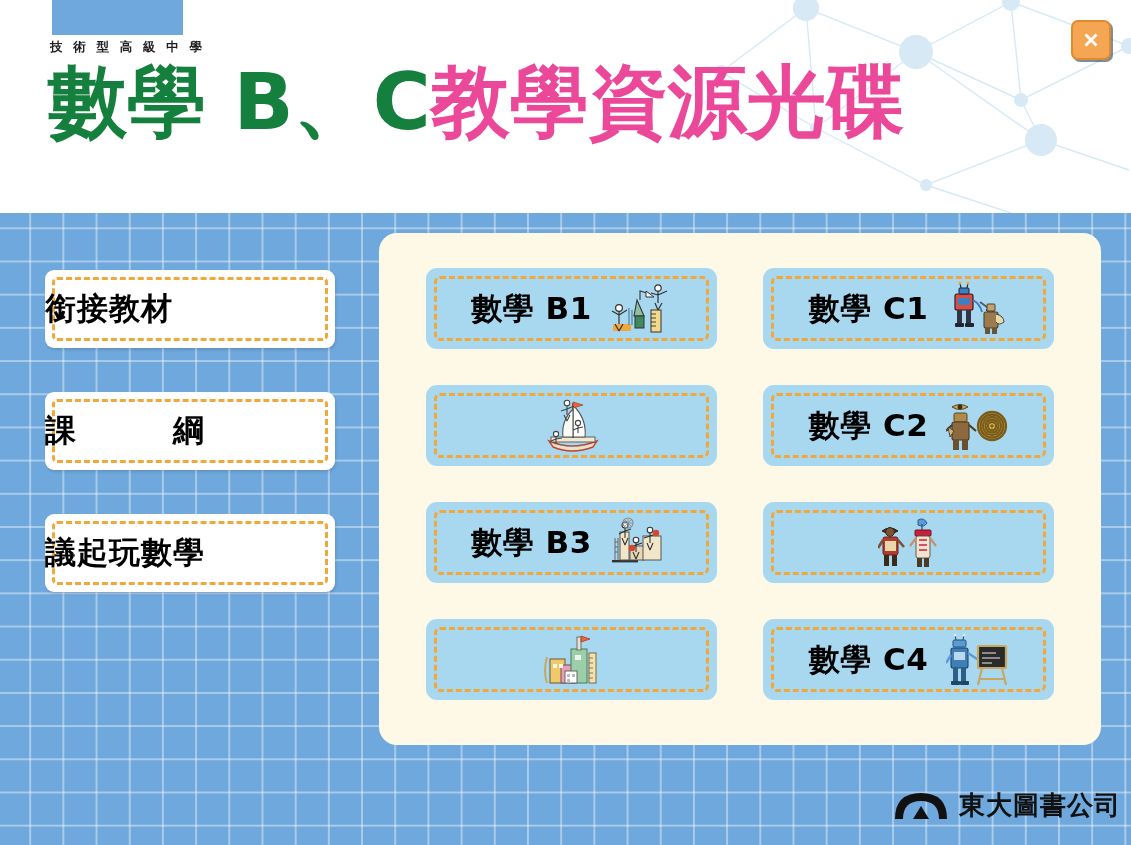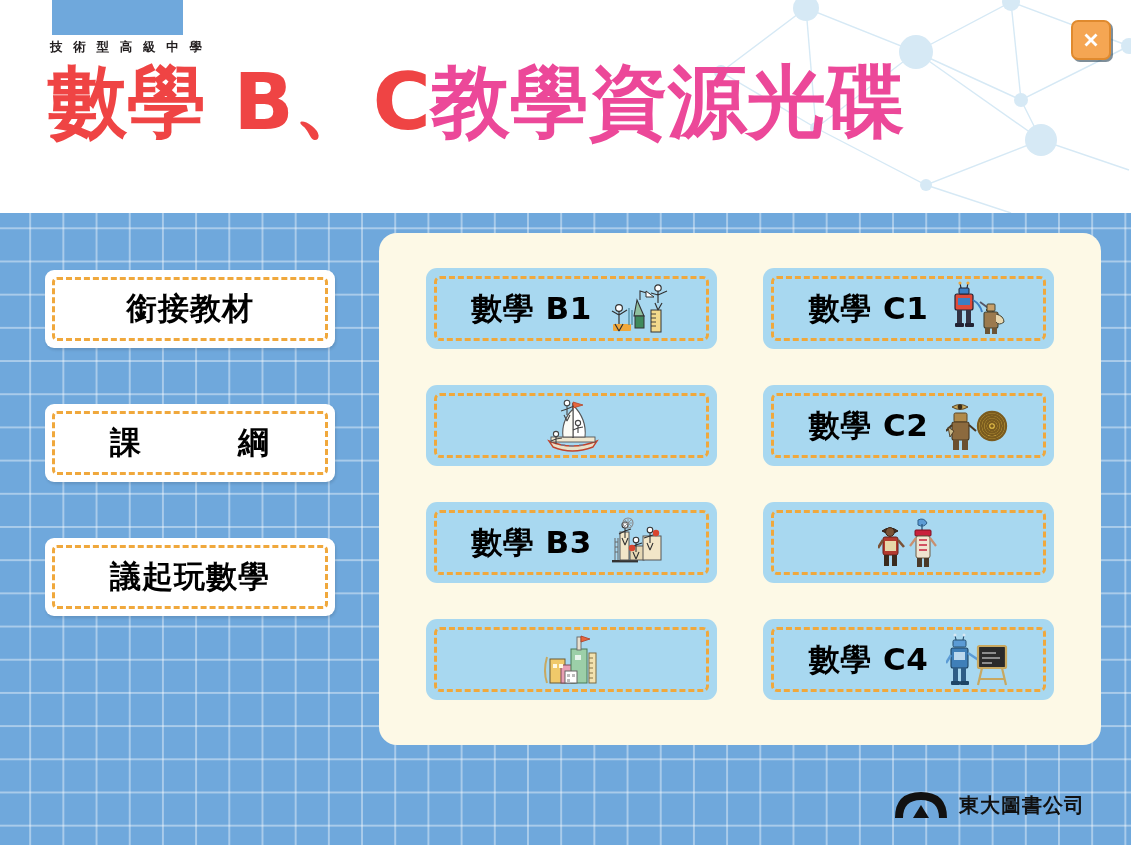--- a/index.html
+++ b/index.html
@@ -50,21 +50,21 @@
   }
   .title {
     position: absolute;
     left: 48px; top: 52px;
     font-size: 79px;
     font-weight: bold;
     line-height: 100px;
     white-space: nowrap;
     letter-spacing: 0px;
   }
-  .title .t-dark { color: #ef4444; text-align: right; }
+  .title .t-dark { color: #15803d; text-align: right; }
   .title .t-teal { color: #ec4899; }
 
   .close-btn {
     position: absolute;
     left: 1071px; top: 20px;
     width: 40px; height: 40px;
     border-radius: 7px;
     background: #F5A653;
     border: 2px solid #E08A2E;
     box-shadow: 2px 2px 0 rgba(20,50,70,0.55);
@@ -77,23 +77,23 @@
   .sidebar {
     position: absolute;
     left: 45px; top: 270px;
     width: 290px;
   }
   .side-btn {
     position: relative;
     width: 290px; height: 78px;
     background: #ffffff;
     border-radius: 9px;
-    margin-bottom: 56px;
+    margin-bottom: 44px;
     box-shadow: 1px 2px 3px rgba(0,0,0,0.12);
-    display: flex; align-items: center; justify-content: center;
+    display: flex; align-items: center; 
     cursor: pointer;
   }
   .side-btn::after {
     content: "";
     position: absolute;
     left: 7px; top: 7px; right: 7px; bottom: 7px;
     border: 3px dashed #F0A83C;
     border-radius: 5px;
     pointer-events: none;
   }
@@ -164,21 +164,21 @@
   
   .footer-logo {
     position: absolute;
     left: 893px; top: 788px;
     display: flex;
     align-items: center;
     gap: 10px;
   }
   .logo-mark { display:block; }
   .logo-text {
-    font-size: 20px;
+    font-size: 26px;
     font-weight: bold;
     color: #111111;
     letter-spacing: 1px;
     white-space: nowrap;
     font-family: "DejaVu Serif", "Liberation Serif", serif;
   }
 </style>
 </head>
 <body>
 

